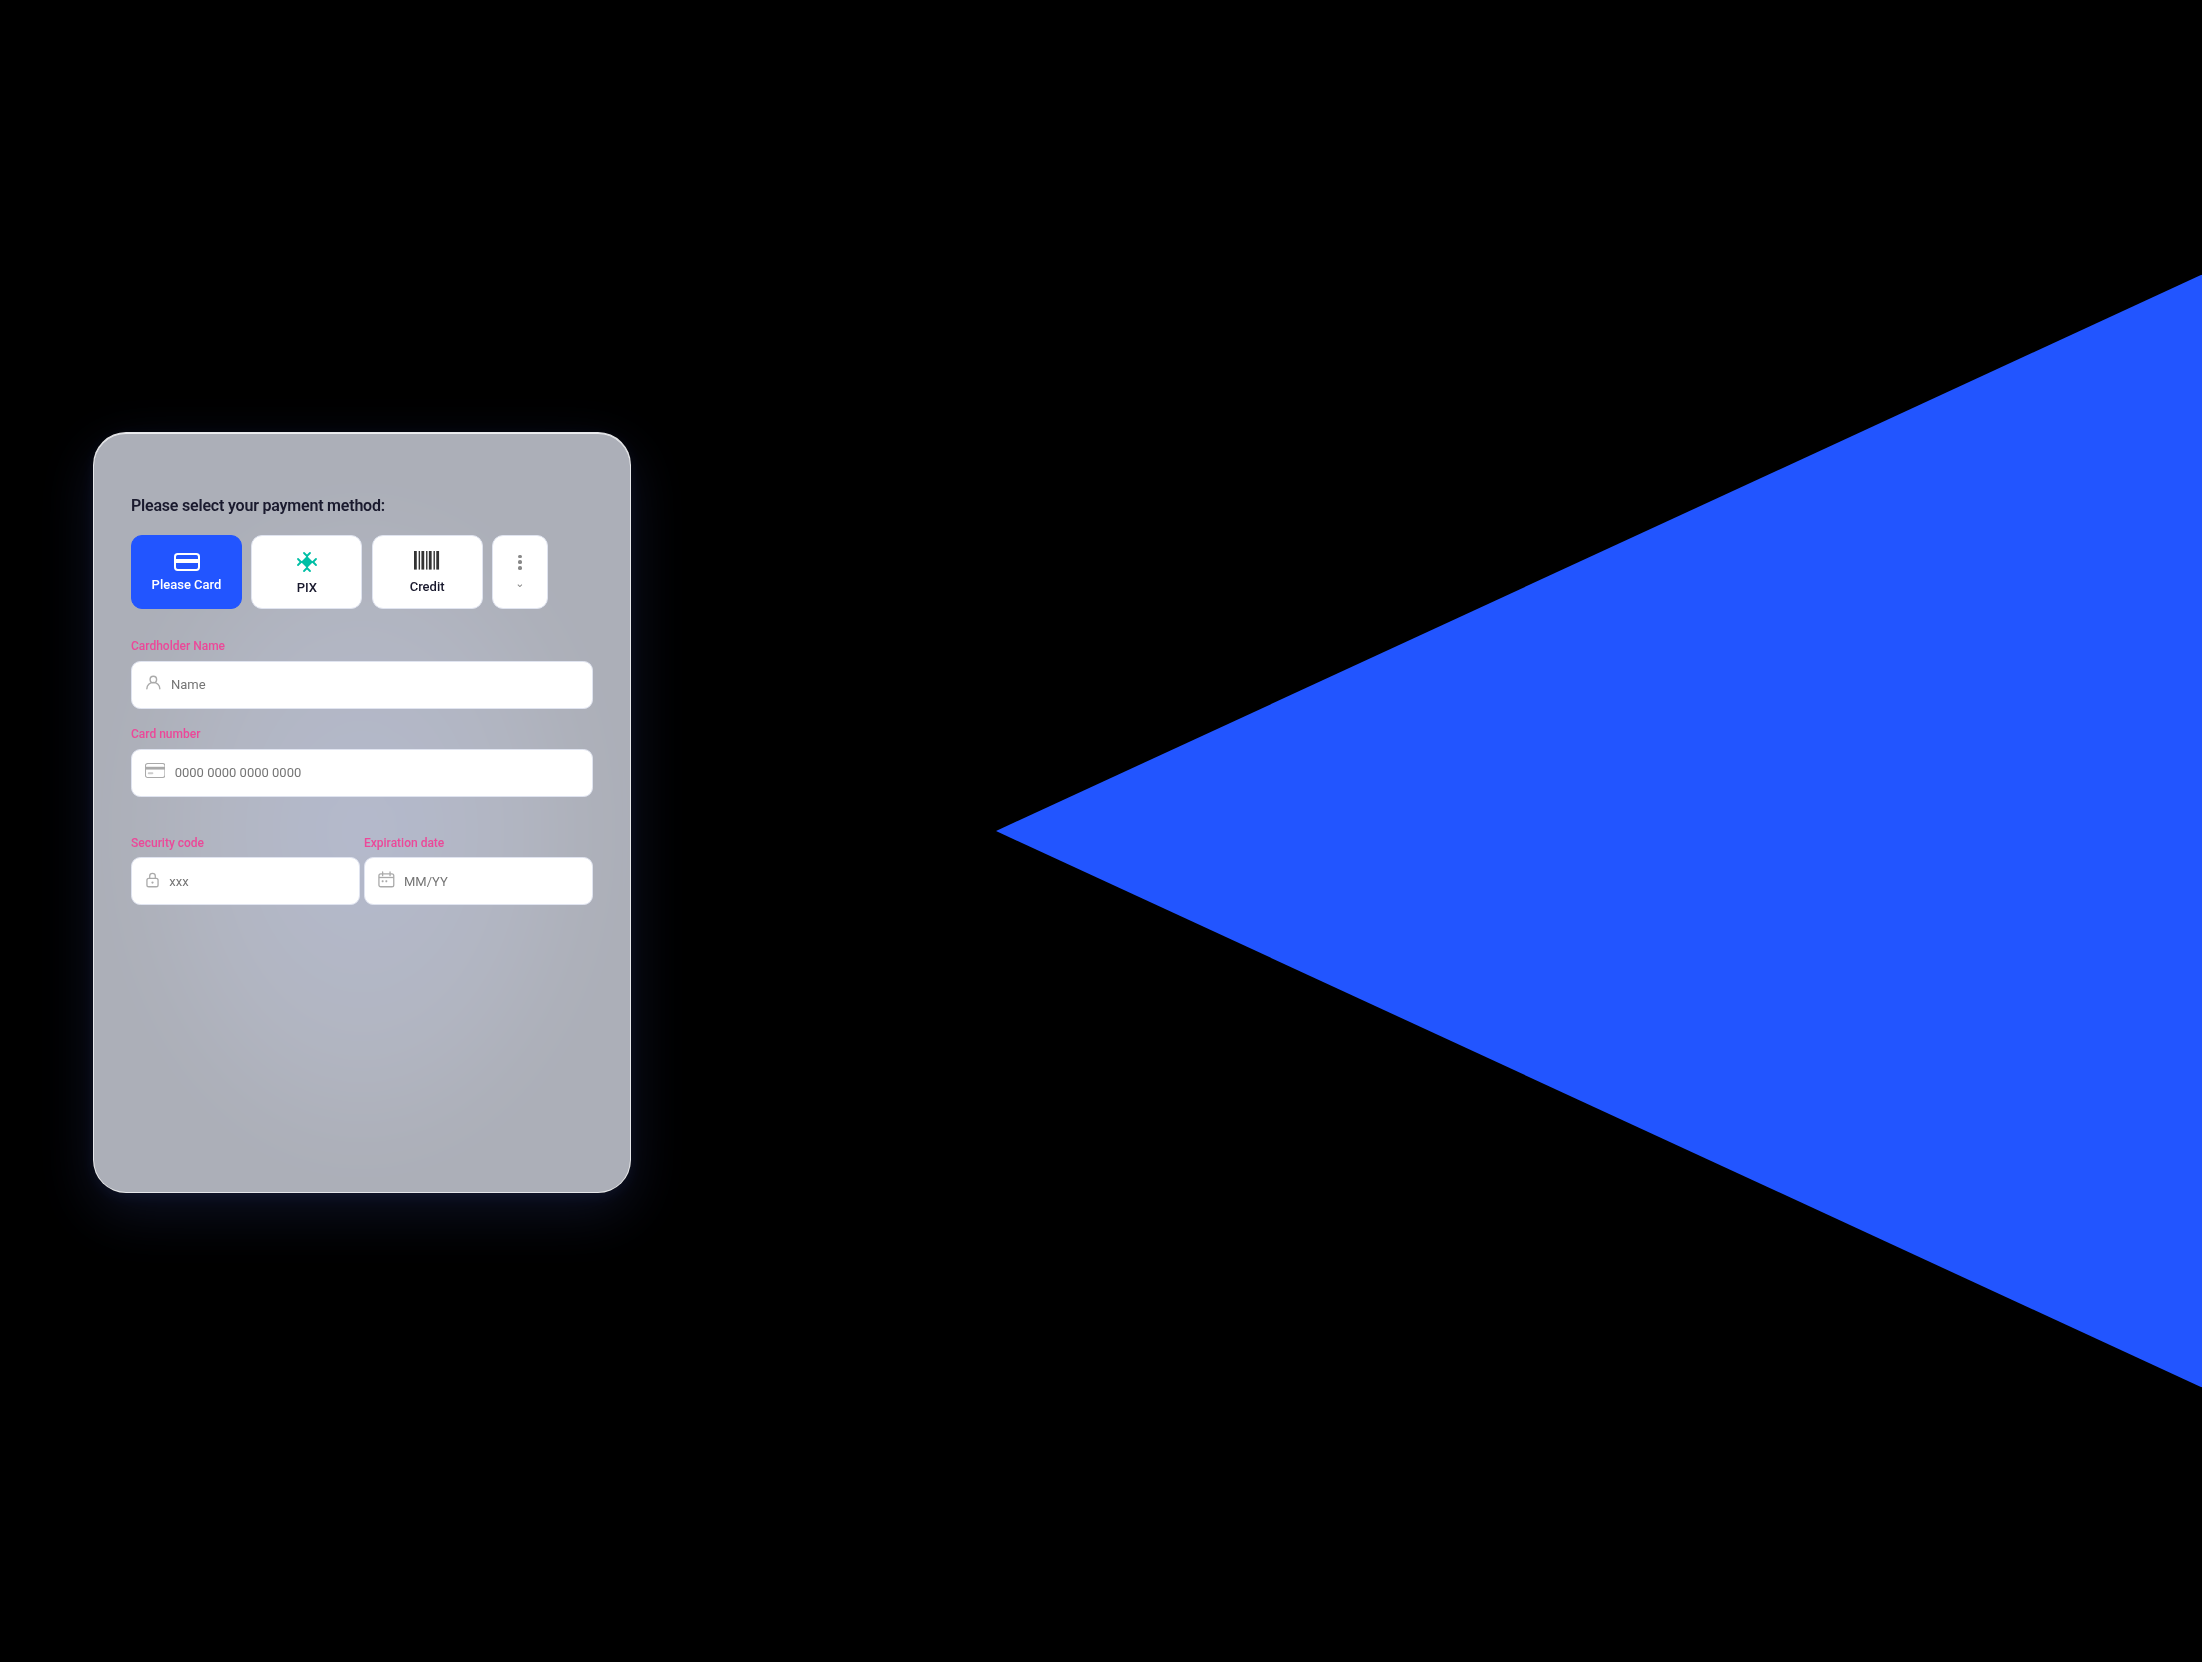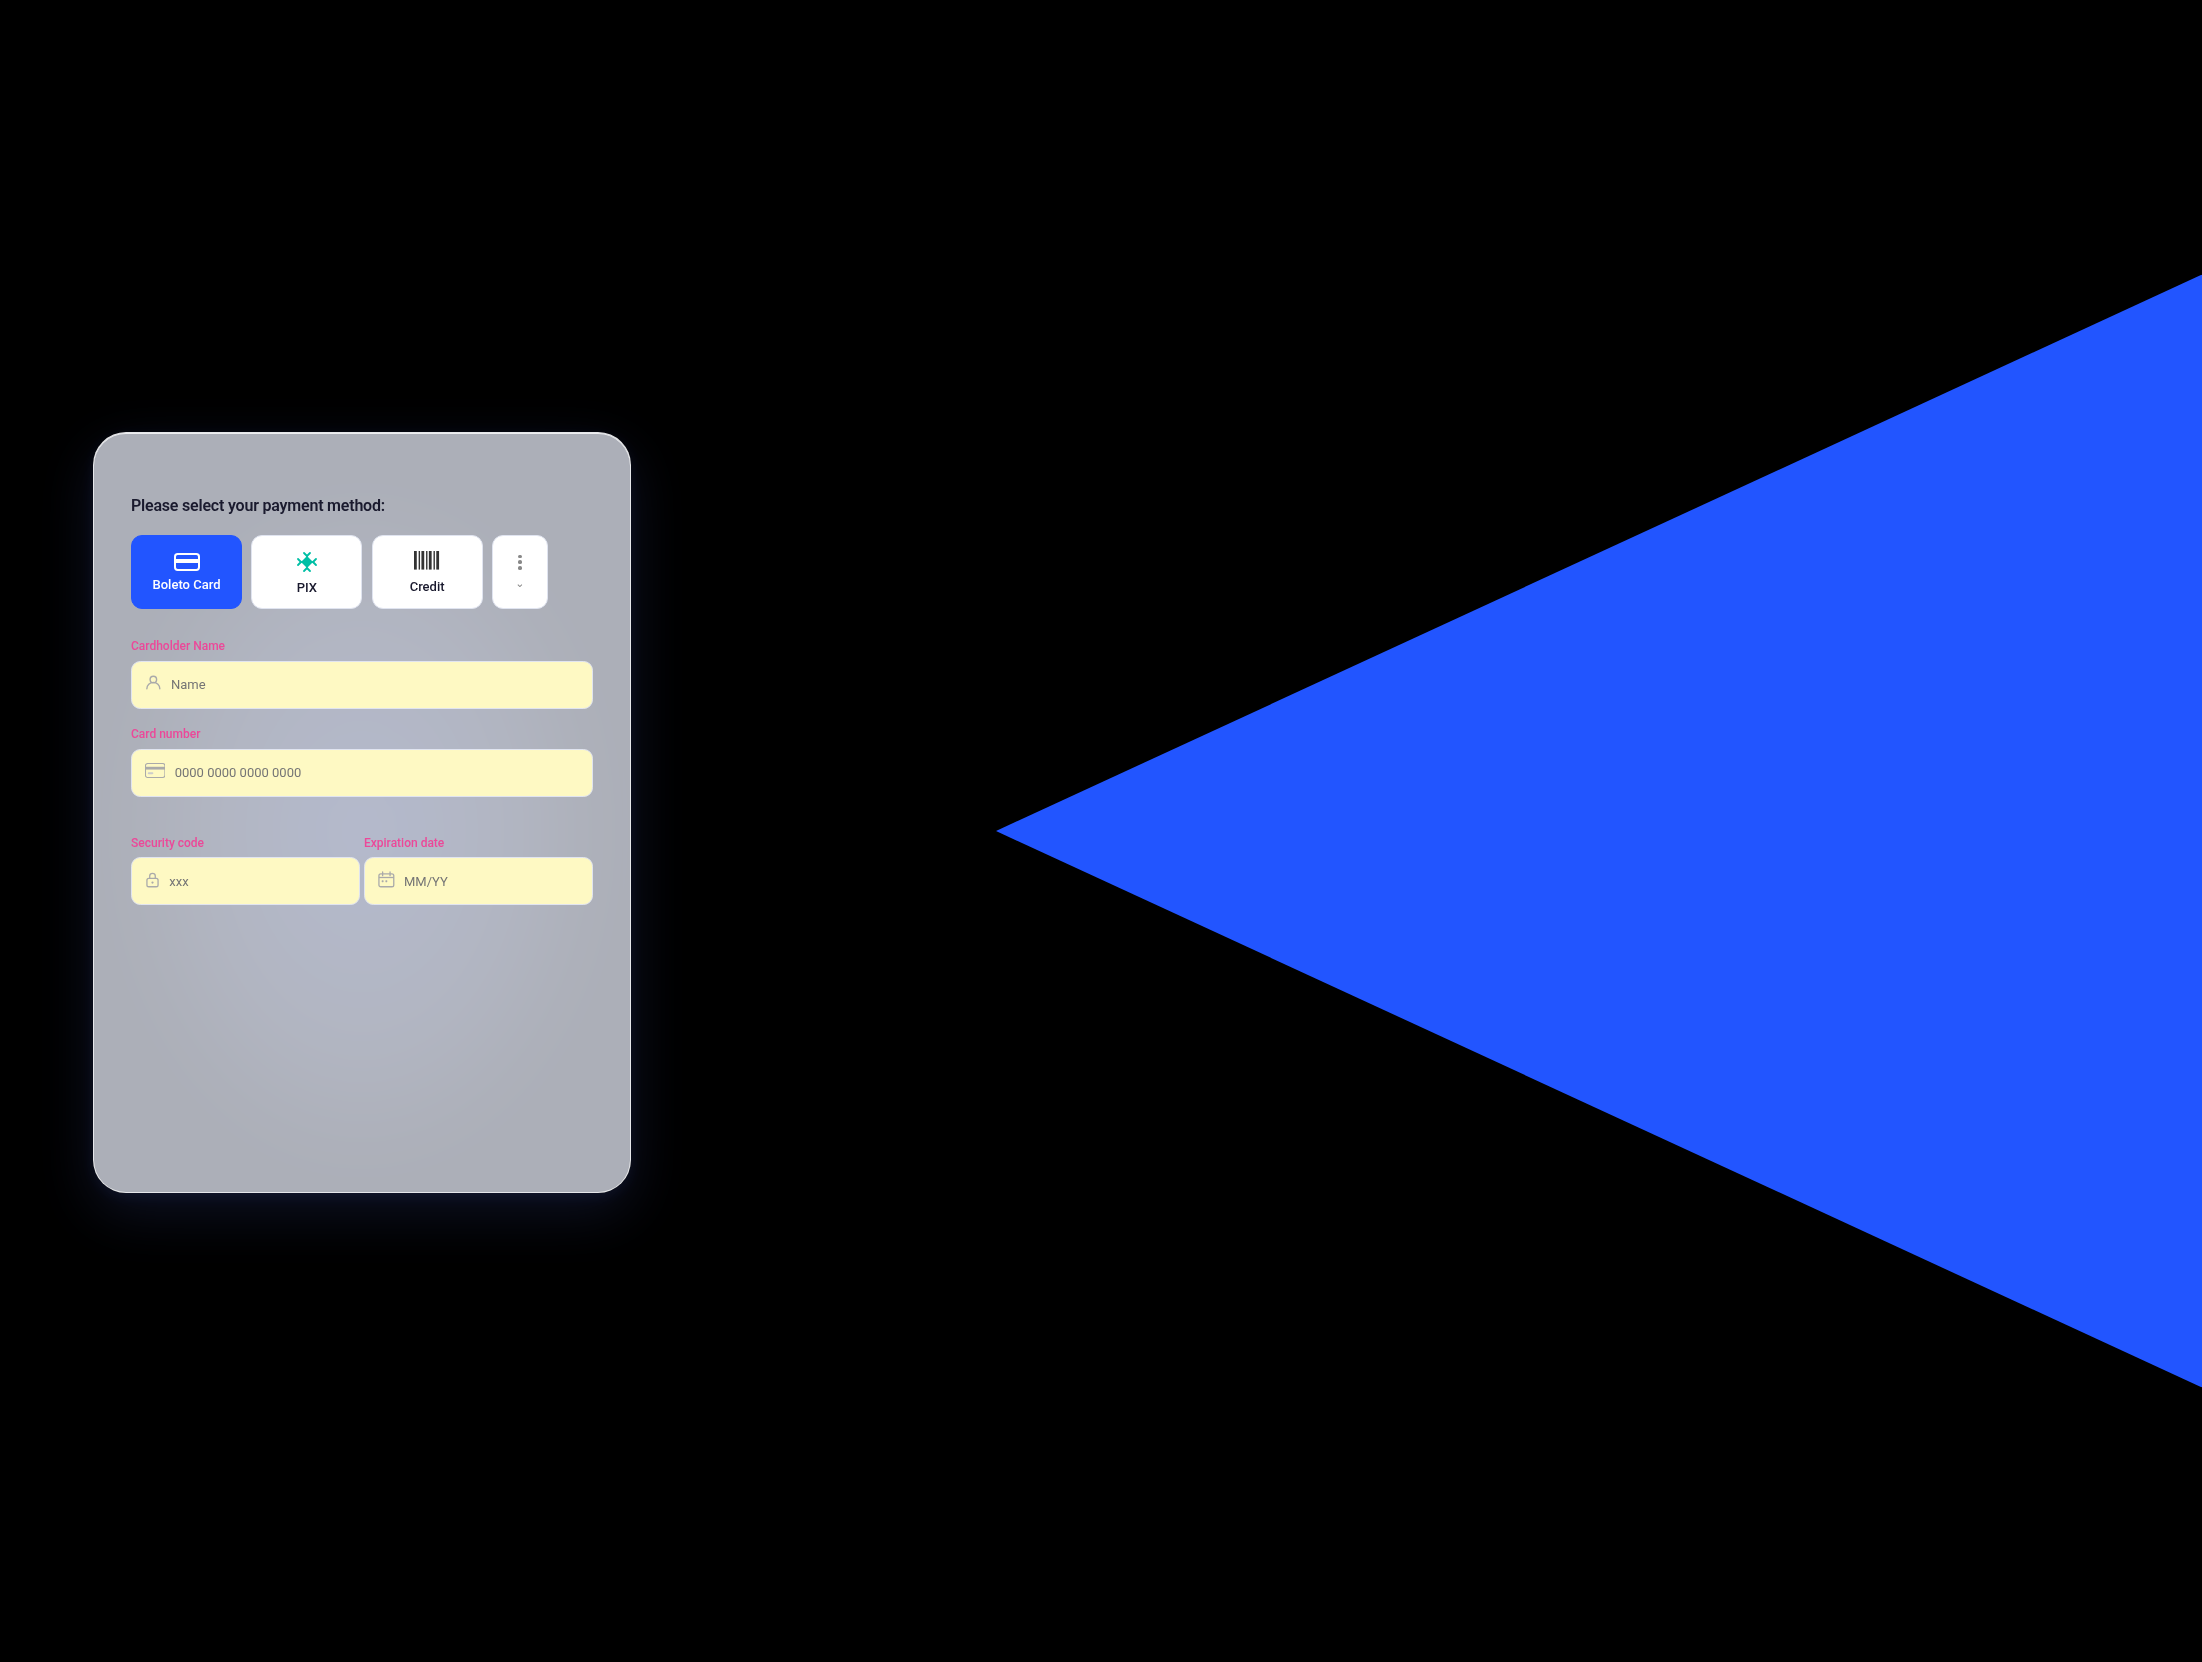--- a/index.html
+++ b/index.html
@@ -172,21 +172,21 @@
     .field-label {
       font-size: 12px;
       font-weight: 500;
       color: #ec4899;
       margin-bottom: 7.4px;
     }
 
     .input-wrapper {
       display: flex;
       align-items: center;
-      background: #fef9c3;
+      background: #ffffff;
       border: 1.4px solid #e0e4f0;
       border-radius: 9.3px;
       padding: 0 13px;
       height: 48px;
       gap: 9.3px;
     }
 
     .input-wrapper input {
       border: none;
       outline: none;
@@ -258,21 +258,21 @@
   <div class="phone-glow"></div>
 
   <div class="phone-card">
 
     <div class="section-title">Please select your payment method:</div>
 
     <div class="payment-tabs">
 
       <div class="tab-item active">
         <div class="icon-credit-card"></div>
-        <span>Boleto Card</span>
+        <span>Please Card</span>
       </div>
 
       <div class="tab-item inactive">
         <div class="icon-pix">
           <svg viewBox="0 0 26 26" fill="none" xmlns="http://www.w3.org/2000/svg">
             <path d="M6.5 13L13 6.5L19.5 13L13 19.5Z" fill="#00BFA5" stroke="#00BFA5" stroke-width="0"></path>
             <path d="M13 6.5L16.25 3.25" stroke="#00BFA5" stroke-width="2" stroke-linecap="round"></path>
             <path d="M13 6.5L9.75 3.25" stroke="#00BFA5" stroke-width="2" stroke-linecap="round"></path>
             <path d="M19.5 13L22.75 16.25" stroke="#00BFA5" stroke-width="2" stroke-linecap="round"></path>
             <path d="M19.5 13L22.75 9.75" stroke="#00BFA5" stroke-width="2" stroke-linecap="round"></path>

